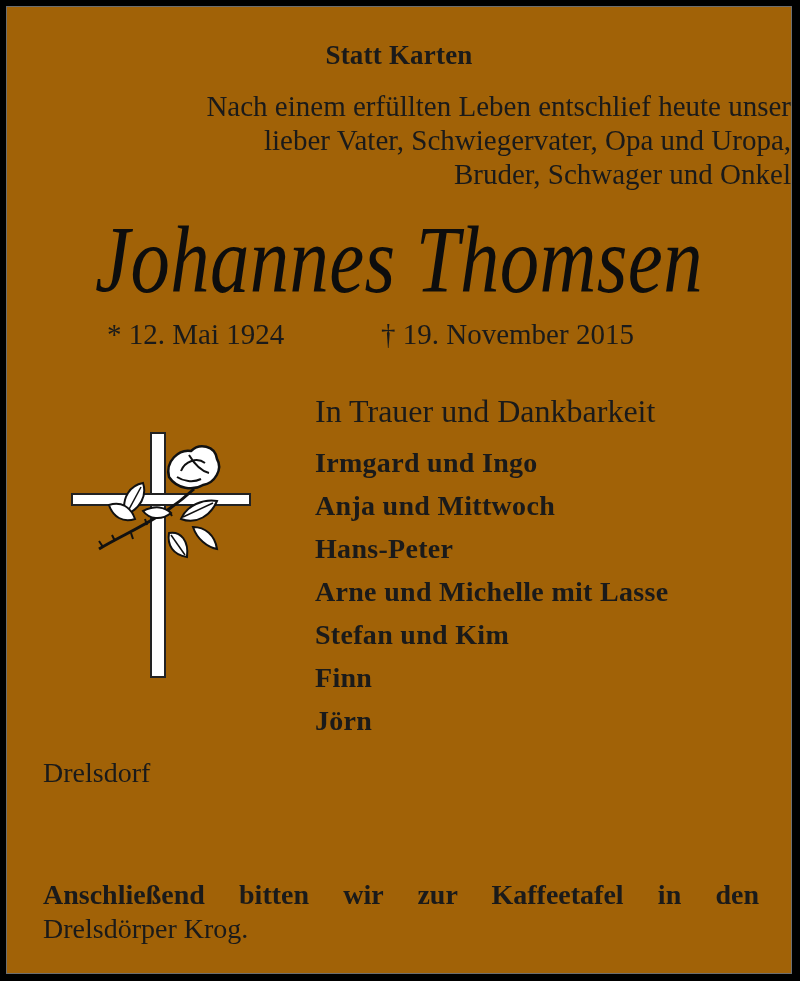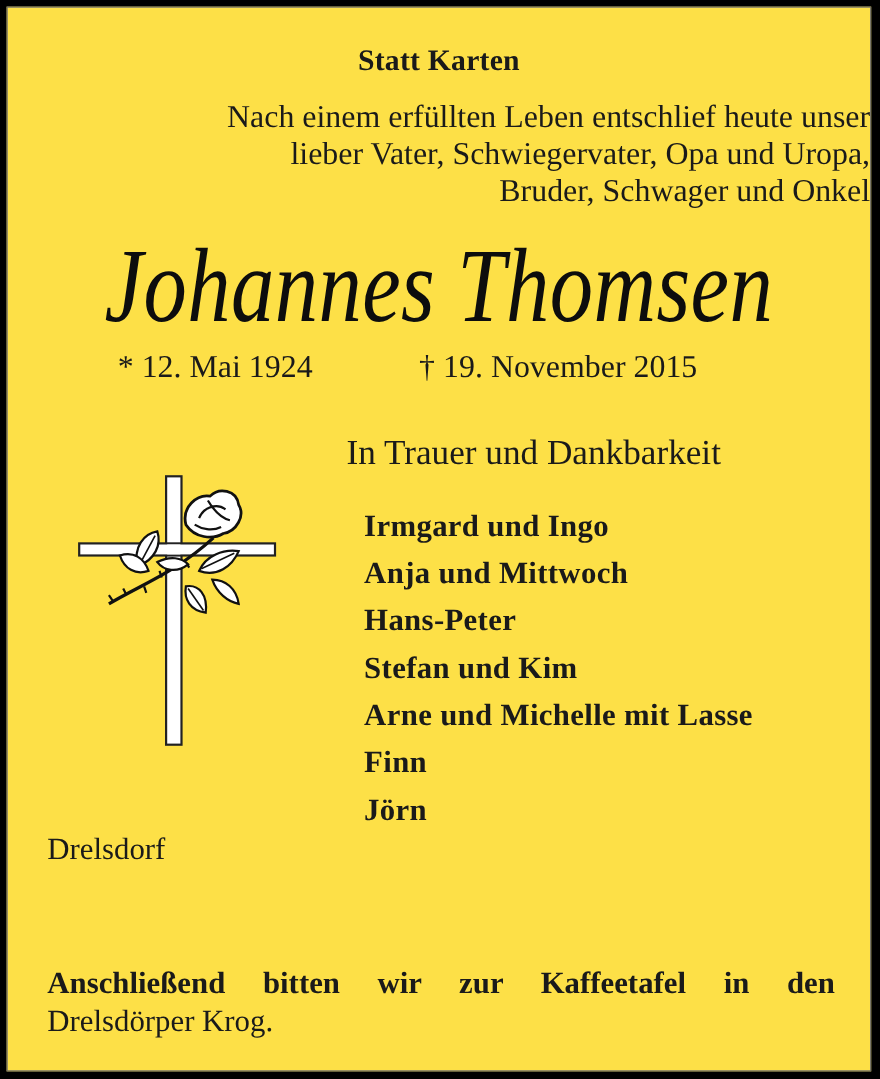--- a/index.html
+++ b/index.html
@@ -8,21 +8,21 @@
       background: #000;
       position: relative;
       overflow: hidden;
       font-family: "Liberation Serif", "DejaVu Serif", serif;
       color: #1a1a1a;
     }
     .page {
       position: absolute;
       left: 6px; top: 6px;
       width: 786px; height: 968px;
-      background: #fde047;
+      background: #a16207;
       border: 1px solid #6e6e6e;
       box-sizing: border-box;
     }
     .abs { position: absolute; white-space: nowrap; }
     .center { left: 0; right: 0; text-align: center; }
     .heading {
       top: 33px; font-weight: bold; font-size: 27px; letter-spacing: 0.2px;
     }
     .intro {
       top: 82px; font-size: 29px; line-height: 34px; text-align: right;
@@ -30,21 +30,21 @@
     .name {
       top: 203px; font-style: italic; font-size: 96px; line-height: 100px;
       letter-spacing: 0.5px;
       transform: scaleX(0.82); transform-origin: center;
       color: #0d0d0d;
     }
     .date { top: 311px; font-size: 29px; }
     .birth { left: 100px; }
     .death { left: 374px; }
     .trauer { top: 386px; left: 308px; font-size: 32px; }
-    .mourners { position: absolute; left: 308px; top: 434px; margin: 16px; padding: 0; list-style: none; }
+    .mourners { position: absolute; left: 308px; top: 434px; margin: 0; padding: 0; list-style: none; }
     .mourners li {
       font-weight: bold; font-size: 28px; line-height: 43px; white-space: nowrap; letter-spacing: 0.3px;
     }
     .cross {
       position: absolute; left: 62px; top: 424px; width: 190px; height: 250px;
     }
     .place { top: 750px; left: 36px; font-size: 28px; }
     .para {
       position: absolute; left: 36px; width: 716px;
       font-size: 28px; line-height: 34px; text-align: justify;
@@ -96,22 +96,22 @@
       <path d="M124 96 C136 96, 146 104, 148 118 C138 116, 128 108, 124 96 Z" fill="#fff" stroke="#111" stroke-width="2"></path>
     </svg>
   </div>
 
   <div class="abs trauer">In Trauer und Dankbarkeit</div>
 
   <ul class="mourners">
     <li>Irmgard und Ingo</li>
     <li>Anja und Mittwoch</li>
     <li>Hans-Peter</li>
+    <li>Arne und Michelle mit Lasse</li>
     <li>Stefan und Kim</li>
-    <li>Arne und Michelle mit Lasse</li>
     <li>Finn</li>
     <li>Jörn</li>
   </ul>
 
   <div class="abs place">Drelsdorf</div>
 
 
   <div class="para p2">
     <span class="l1">Anschließend bitten wir zur Kaffeetafel in den</span>
     <span style="display:block;">Drelsdörper Krog.</span>

